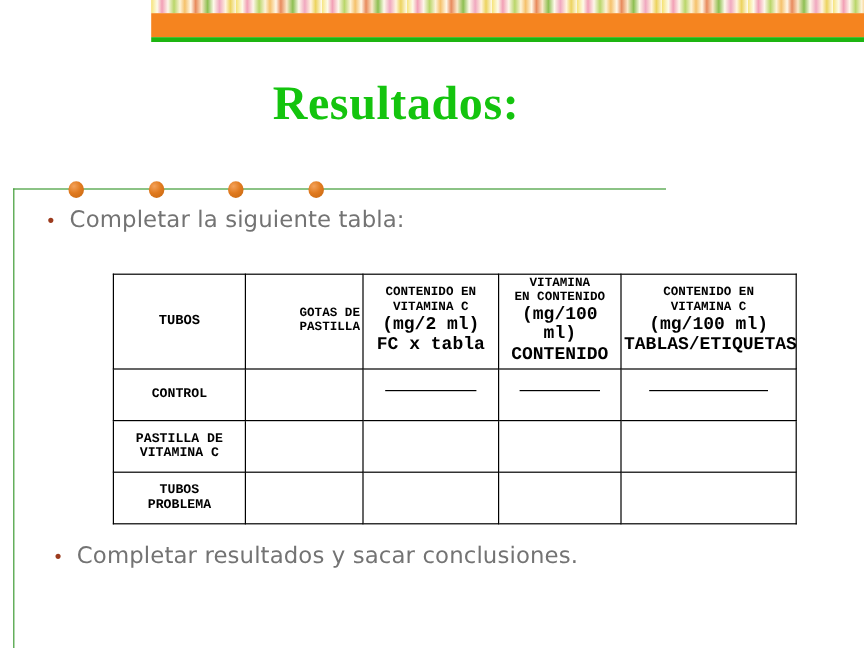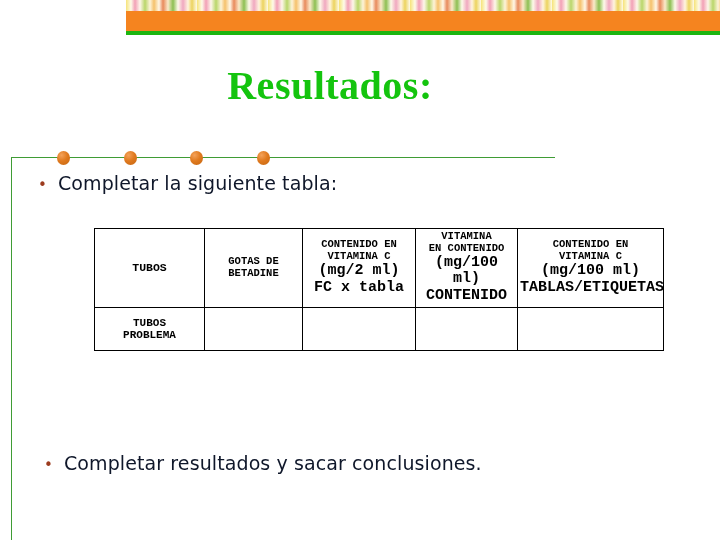--- a/index.html
+++ b/index.html
@@ -113,21 +113,21 @@
   }
   .bullet-mark {
     color: #9c3b1e;
     font-size: 15px;
     line-height: 1;
     width: 20px;
     flex: 0 0 20px;
   }
   .bullet-text {
     font-size: 19px;
-    color: #0f172a;
+    color: #737373;
     white-space: nowrap;
     letter-spacing: 0.1px;
   }
   #bullet-completar {
     left: 38px;
     top: 172px;
   }
   #bullet-comparar {
     left: 44px;
     top: 452px;
@@ -147,21 +147,21 @@
     border: 1.6px solid #000000;
     text-align: center;
     vertical-align: middle;
     font-weight: bold;
     color: #000000;
     padding: 2px 2px;
     line-height: 1.12;
     font-family: Liberation Mono, monospace;
   }
   #results-table .col-tubos    { width: 105px; }
-  #results-table .col-gotas    { width: 93px;  }
+  #results-table .col-gotas    { width: 93px; text-align: right;  }
   #results-table .col-cont2ml  { width: 108px; }
   #results-table .col-cont100  { width: 97px;  }
   #results-table .col-tablas   { width: 141px; }
 
   .hdr-cell {
     height: 62px;
     font-size: 10.5px;
   }
   .hdr-cell.big { font-size: 11.5px; }
   .hdr-sub { font-size: 15px; display: block; }
@@ -210,21 +210,21 @@
 </div>
 
 <table id="results-table">
   <tbody>
     <tr>
       <td class="hdr-cell big col-tubos">
         <span>TUBOS</span>
       </td>
       <td class="hdr-cell col-gotas">
         <span>GOTAS DE</span><br>
-        <span>BETADINE</span>
+        <span>PASTILLA</span>
       </td>
       <td class="hdr-cell col-cont2ml">
         <span>CONTENIDO EN</span><br>
         <span>VITAMINA C</span>
         <span class="hdr-sub">(mg/2 ml)</span>
         <span class="hdr-sub">FC x tabla</span>
       </td>
       <td class="hdr-cell col-cont100">
         <span>VITAMINA</span><br>
         <span>EN CONTENIDO</span>
@@ -232,21 +232,46 @@
         <span class="hdr-sub">CONTENIDO</span>
       </td>
       <td class="hdr-cell col-tablas">
         <span>CONTENIDO EN</span><br>
         <span>VITAMINA C</span>
         <span class="hdr-sub">(mg/100 ml)</span>
         <span class="hdr-sub">TABLAS/ETIQUETAS</span>
       </td>
     </tr>
 
-
+    <tr class="row-control">
+      <td class="body-cell">
+        <span>CONTROL</span>
+      </td>
+      <td class="body-cell"></td>
+      <td class="body-cell">
+        <span class="blank-line"></span>
+      </td>
+      <td class="body-cell">
+        <span class="blank-line"></span>
+      </td>
+      <td class="body-cell">
+        <span class="blank-line"></span>
+      </td>
+    </tr>
+
+    <tr class="row-pastilla">
+      <td class="body-cell">
+        <span>PASTILLA DE</span><br>
+        <span>VITAMINA C</span>
+      </td>
+      <td class="body-cell"></td>
+      <td class="body-cell"></td>
+      <td class="body-cell"></td>
+      <td class="body-cell"></td>
+    </tr>
 
     <tr class="row-problema">
       <td class="body-cell">
         <span>TUBOS</span><br>
         <span>PROBLEMA</span>
       </td>
       <td class="body-cell"></td>
       <td class="body-cell"></td>
       <td class="body-cell"></td>
       <td class="body-cell"></td>

